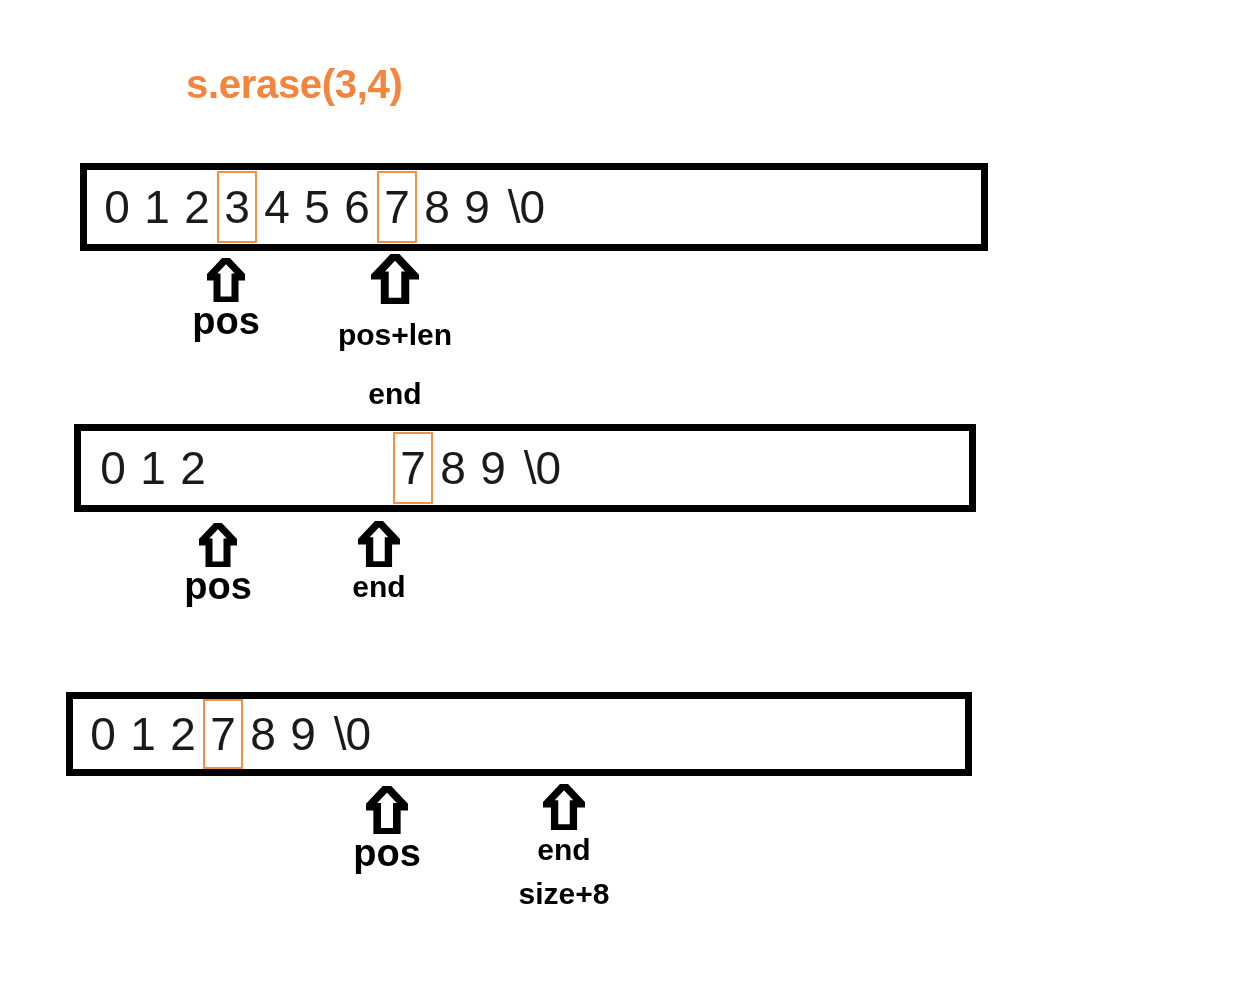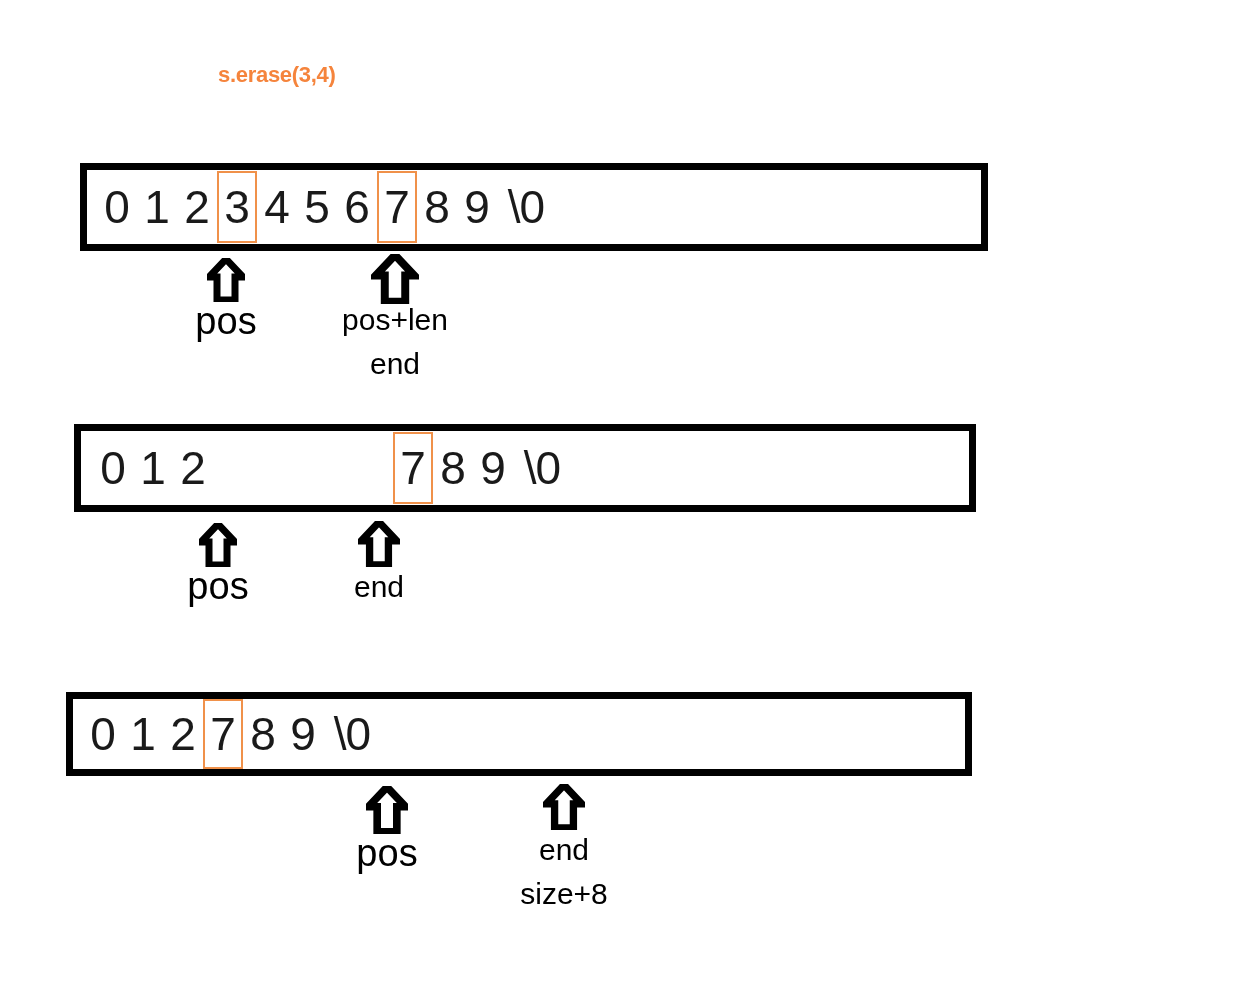--- a/index.html
+++ b/index.html
@@ -13,26 +13,25 @@
     position: relative;
     font-family: "Liberation Sans", sans-serif;
     overflow: hidden;
   }
 
   
   #title {
     position: absolute;
     left: 186px;
     top: 62px;
-    font-size: 22px;
+    font-size: 40px;
     font-weight: bold;
     color: #F5843C;
     letter-spacing: -0.3px;
     white-space: nowrap;
-    margin-left: 32px;
   }
 
   
   .mem-box {
     position: absolute;
     box-sizing: border-box;
     background: #ffffff;
     border: 7px solid #000000;
   }
   .cells {
@@ -74,21 +73,21 @@
     align-items: center;
     white-space: nowrap;
   }
   .arrow {
     display: block;
     line-height: 1;
   }
   .arrow svg { display: block; }
   .mk-label {
     color: #000000;
-    font-weight: normal;
+    font-weight: bold;
     line-height: 1.05;
     text-align: center;
   }
   .lbl-big  { font-size: 38px; }
   .lbl-mid  { font-size: 30px; }
   .lbl-sub  { font-size: 30px; margin-top: 12px; }
 </style>
 </head>
 <body>
 
@@ -112,21 +111,21 @@
 
 <div class="marker" style="left:182px; top:258px; width:88px;">
   <span class="arrow">
     <svg width="38" height="44" viewBox="0 0 38 44" aria-hidden="true">
       <path d="M19 1 L36 19 L28 19 L28 42 L10 42 L10 19 L2 19 Z" fill="#ffffff" stroke="#000000" stroke-width="7" stroke-linejoin="miter"></path>
     </svg>
   </span>
   <span class="mk-label lbl-big">pos</span>
 </div>
 
-<div class="marker" style="left:320px; top:254px; width:150px;">
+<div class="marker" style="left:320px; top:254px; width:150px;gap:15px;">
   <span class="arrow">
     <svg width="48" height="50" viewBox="0 0 38 44" aria-hidden="true">
       <path d="M19 1 L36 19 L28 19 L28 42 L10 42 L10 19 L2 19 Z" fill="#ffffff" stroke="#000000" stroke-width="7" stroke-linejoin="miter"></path>
     </svg>
   </span>
   <span class="mk-label lbl-mid">pos+len</span>
   <span class="mk-label lbl-sub">end</span>
 </div>
 
 <div class="mem-box" style="left:74px; top:424px; width:902px; height:88px;">

